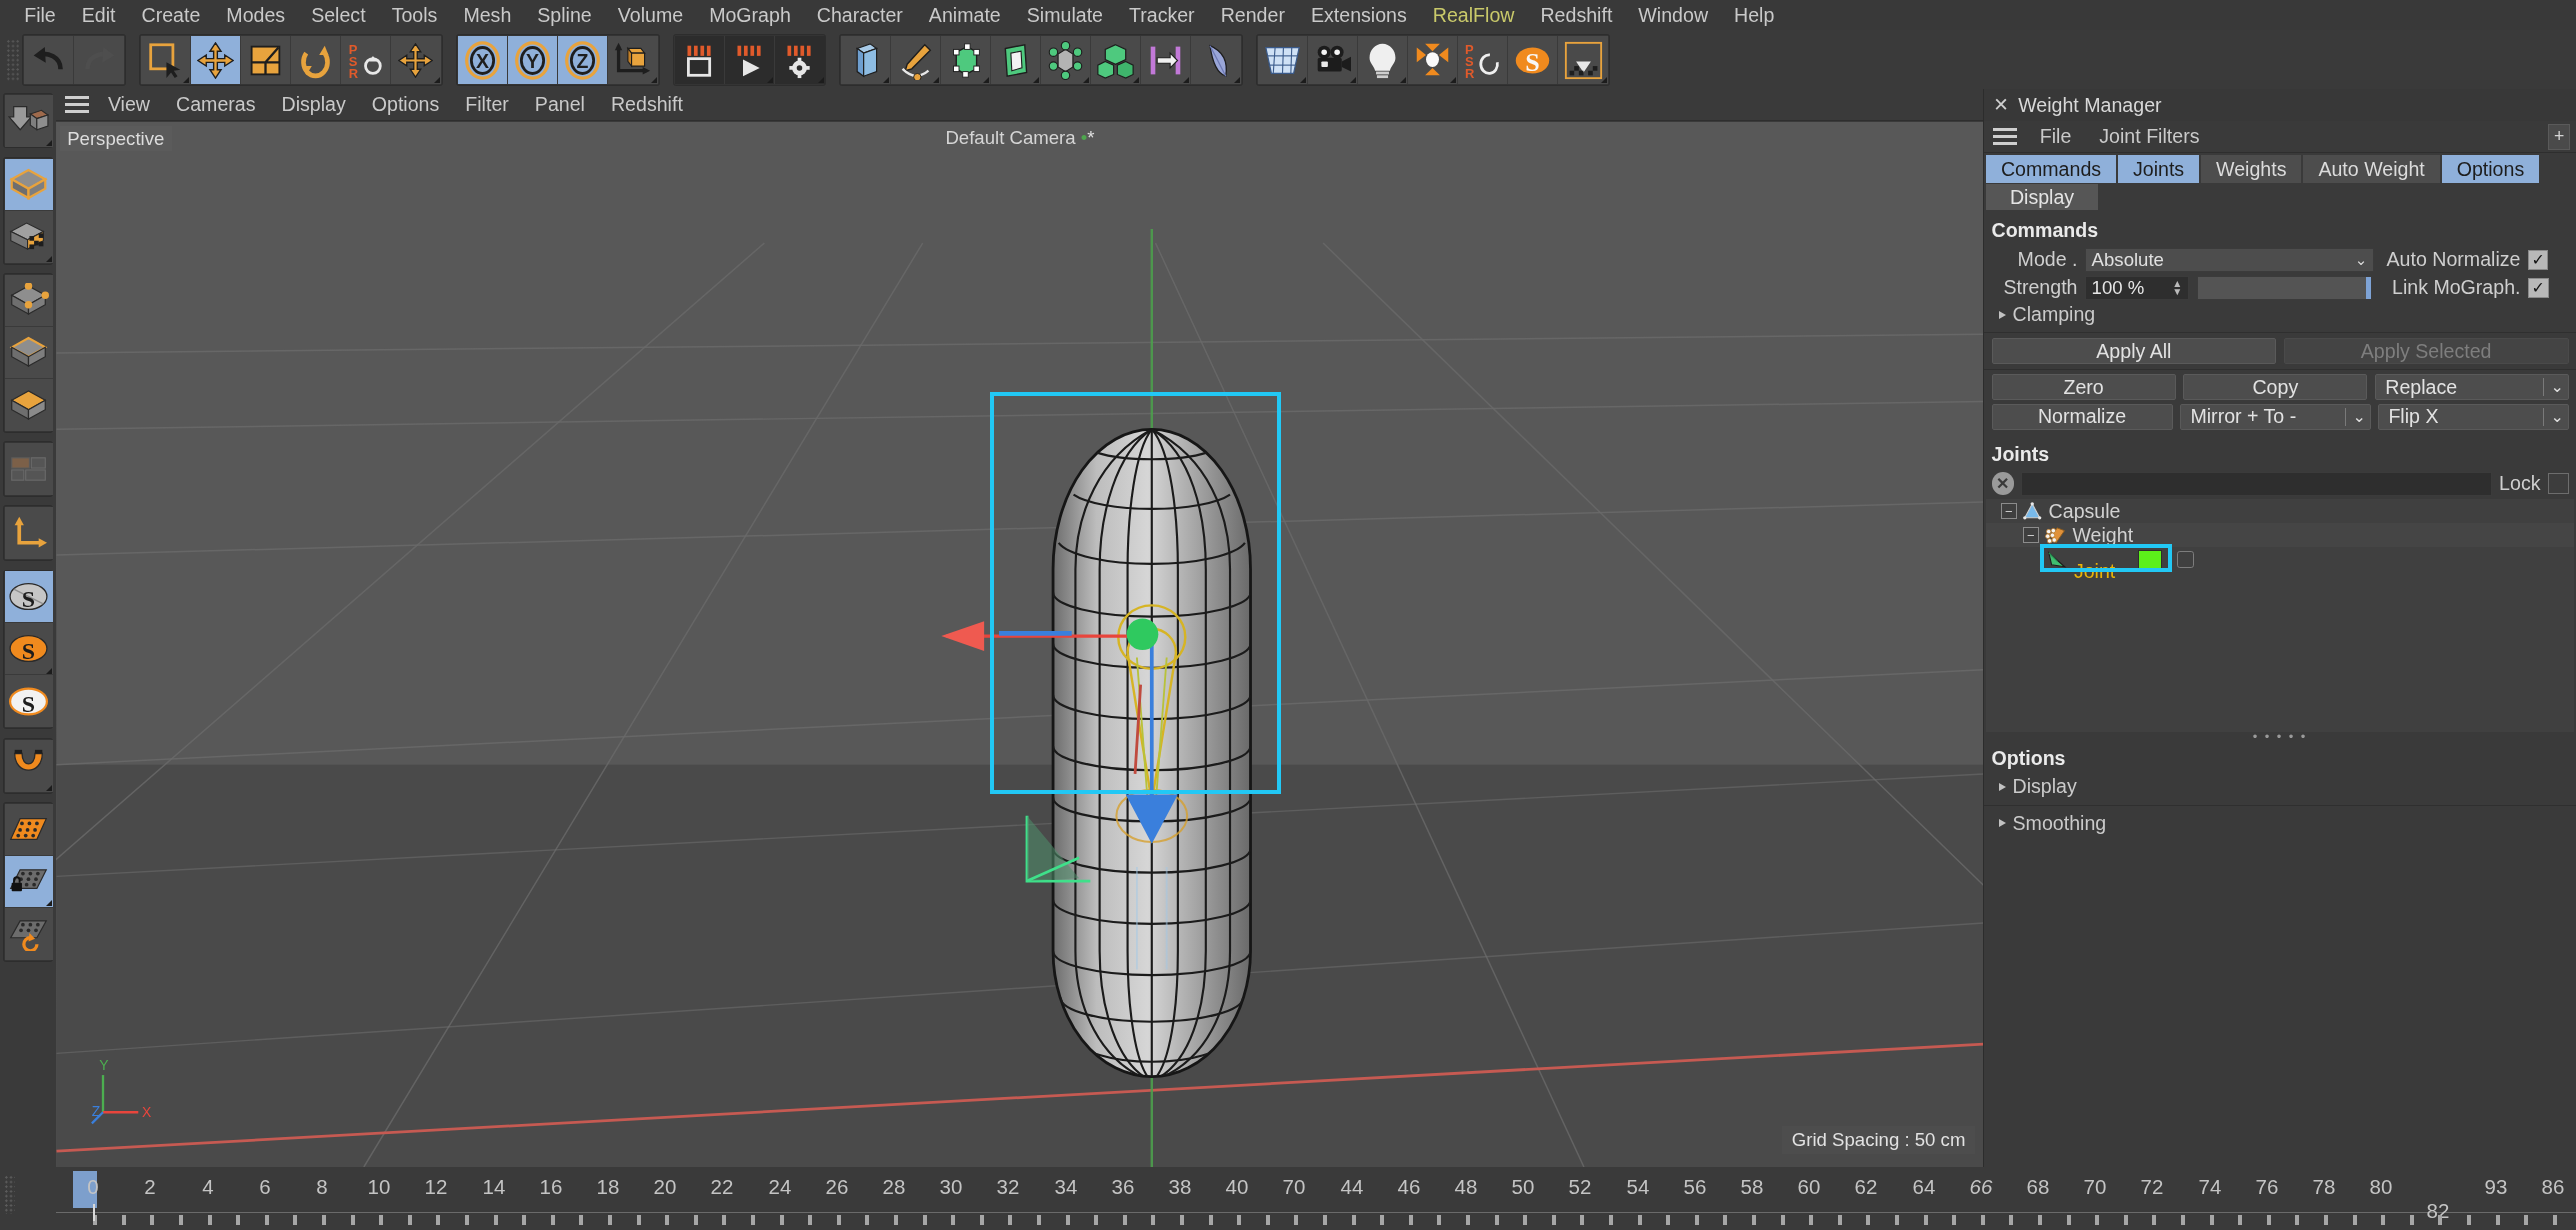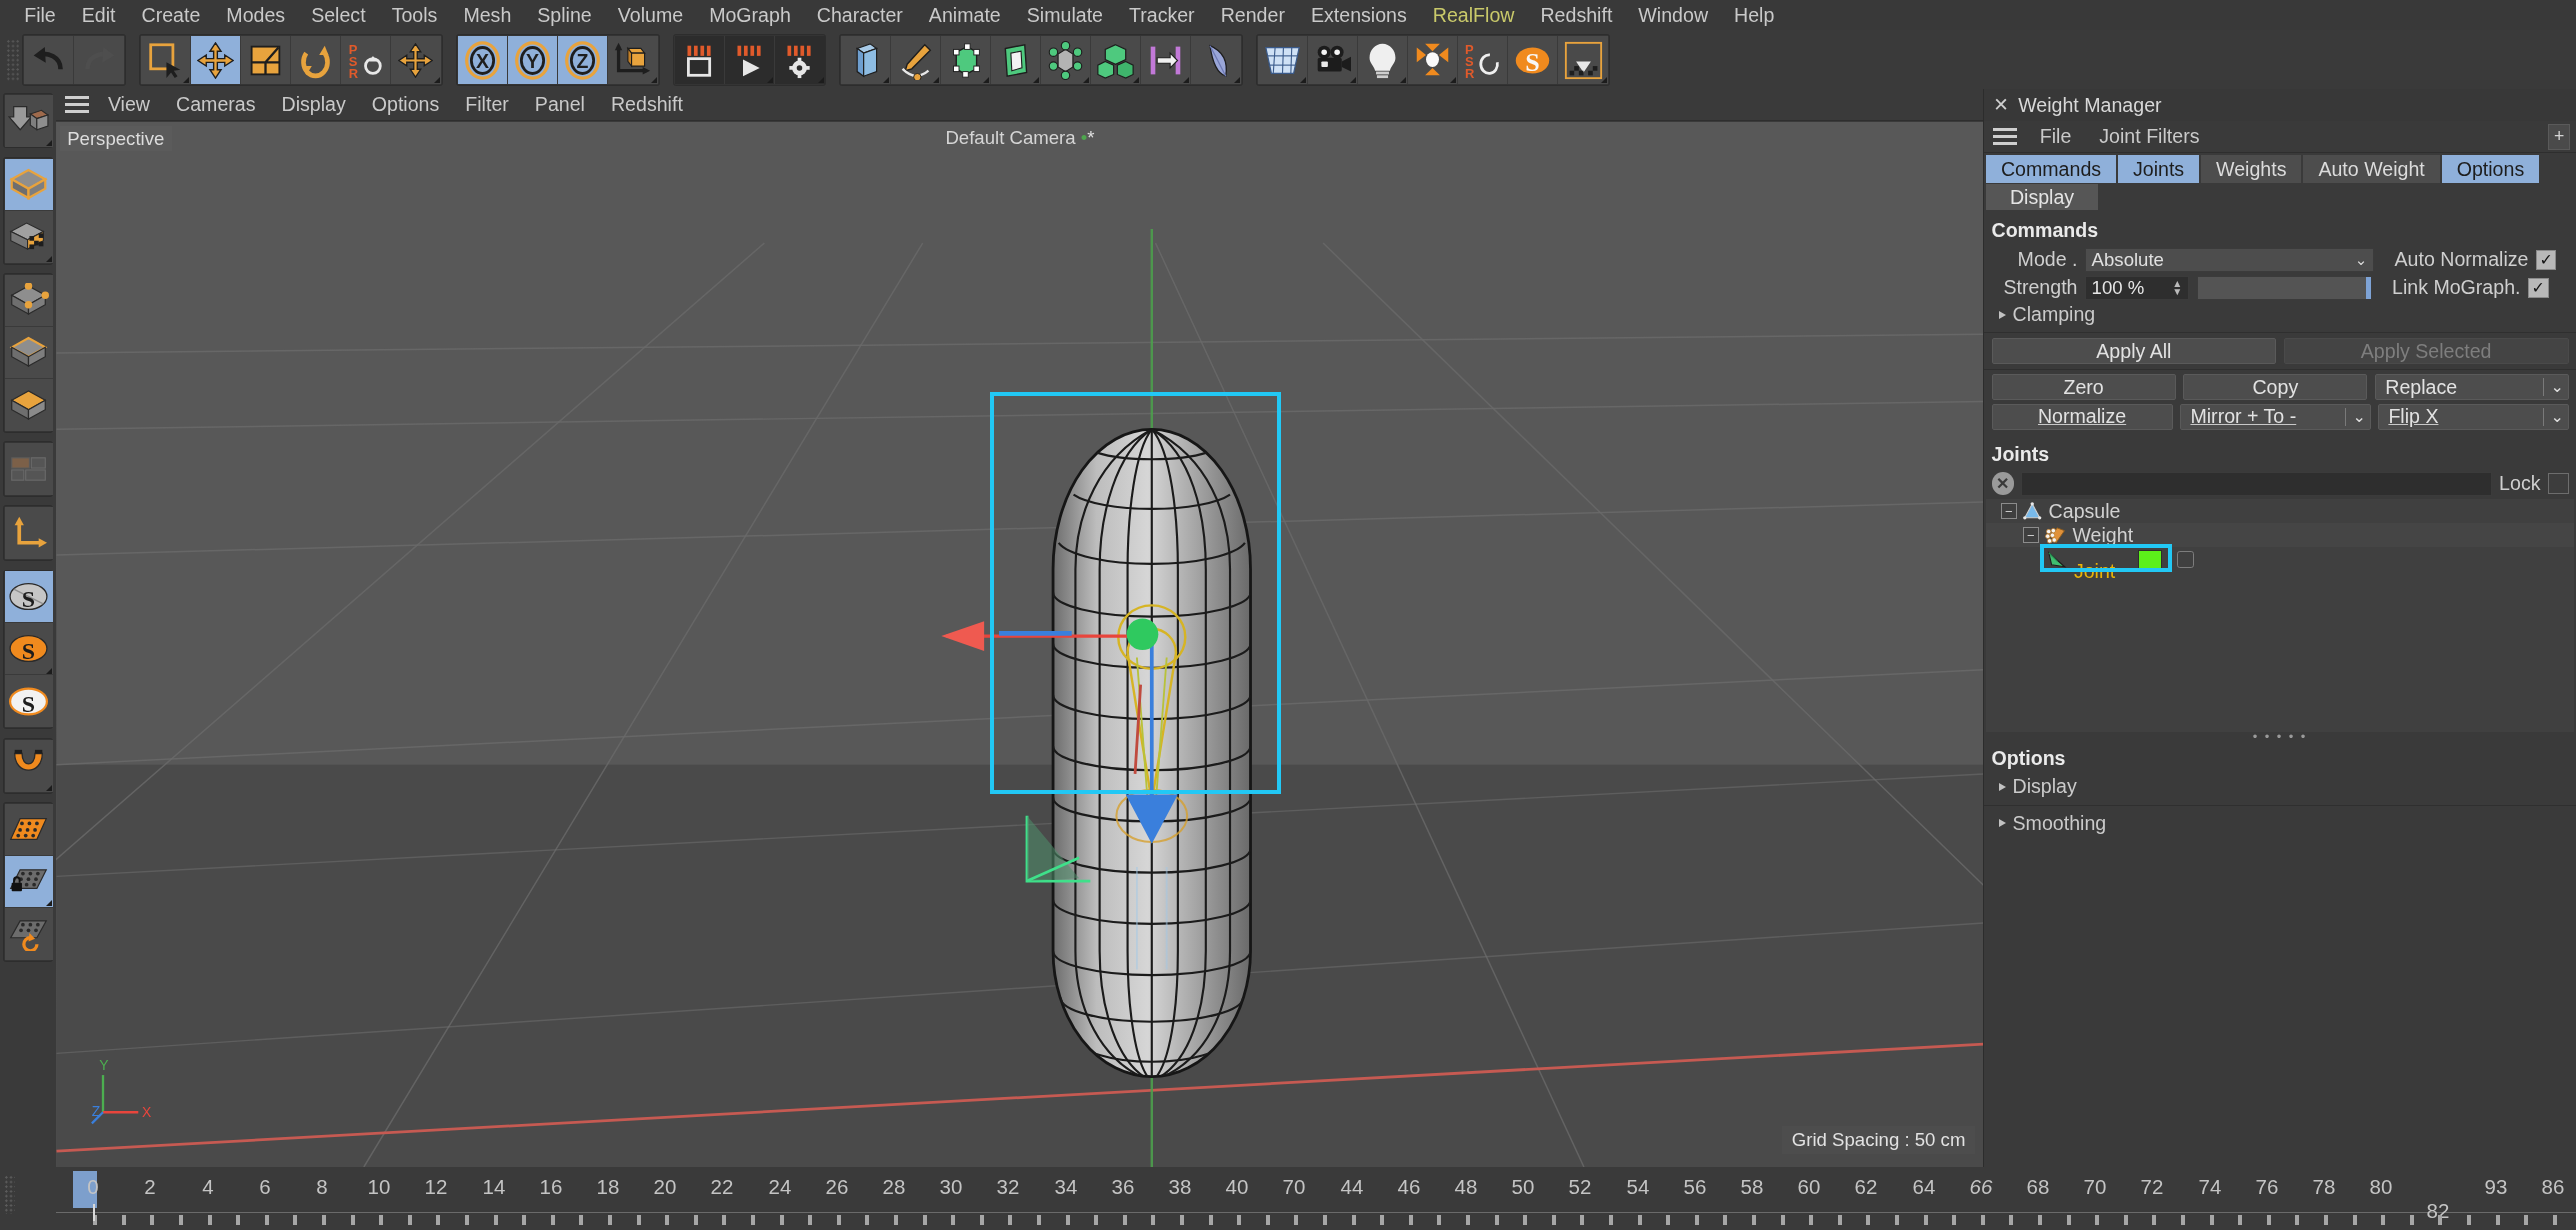--- a/index.html
+++ b/index.html
@@ -846,21 +846,21 @@
   </div>
 
   <div class="sect-head">Commands</div>
 
   <div class="row">
     <div class="lbl" style="width:86px;text-align:right;">Mode .</div>
     <div class="select" style="width:289px;">
       <span>Absolute</span>
       <span class="carat">⌄</span>
     </div>
-    <div class="lbl" style="margin-left:13px;text-align:right;">Auto Normalize</div>
+    <div class="lbl" style="margin-left:5px;text-align:right;">Auto Normalize</div>
     <div class="chk">✓</div>
   </div>
 
   <div class="row">
     <div class="lbl" style="width:86px;text-align:right;">Strength</div>
     <div class="numfield">
       <span>100 %</span>
       <span class="spin">▲<br>▼</span>
     </div>
     <div class="slider" style="width:175px;">
@@ -884,21 +884,21 @@
 
   <div style="display:flex;gap:7.5px;padding:0 7.5px 3.7px 7.5px;">
     <div class="btn" style="flex:1;">Zero</div>
     <div class="btn" style="flex:1;">Copy</div>
     <div class="btn dd" style="flex:1;">
       <span>Replace</span>
       <span class="sep"></span>
       <span class="dv">⌄</span>
     </div>
   </div>
-  <div style="display:flex;gap:7.5px;padding:0 7.5px;text-decoration:underline;">
+  <div style="display:flex;gap:7.5px;padding:0 7.5px;">
     <div class="btn" style="flex:1;">Normalize</div>
     <div class="btn dd" style="flex:1;">
       <span>Mirror + To -</span>
       <span class="sep"></span>
       <span class="dv">⌄</span>
     </div>
     <div class="btn dd" style="flex:1;">
       <span>Flip X</span>
       <span class="sep"></span>
       <span class="dv">⌄</span>

